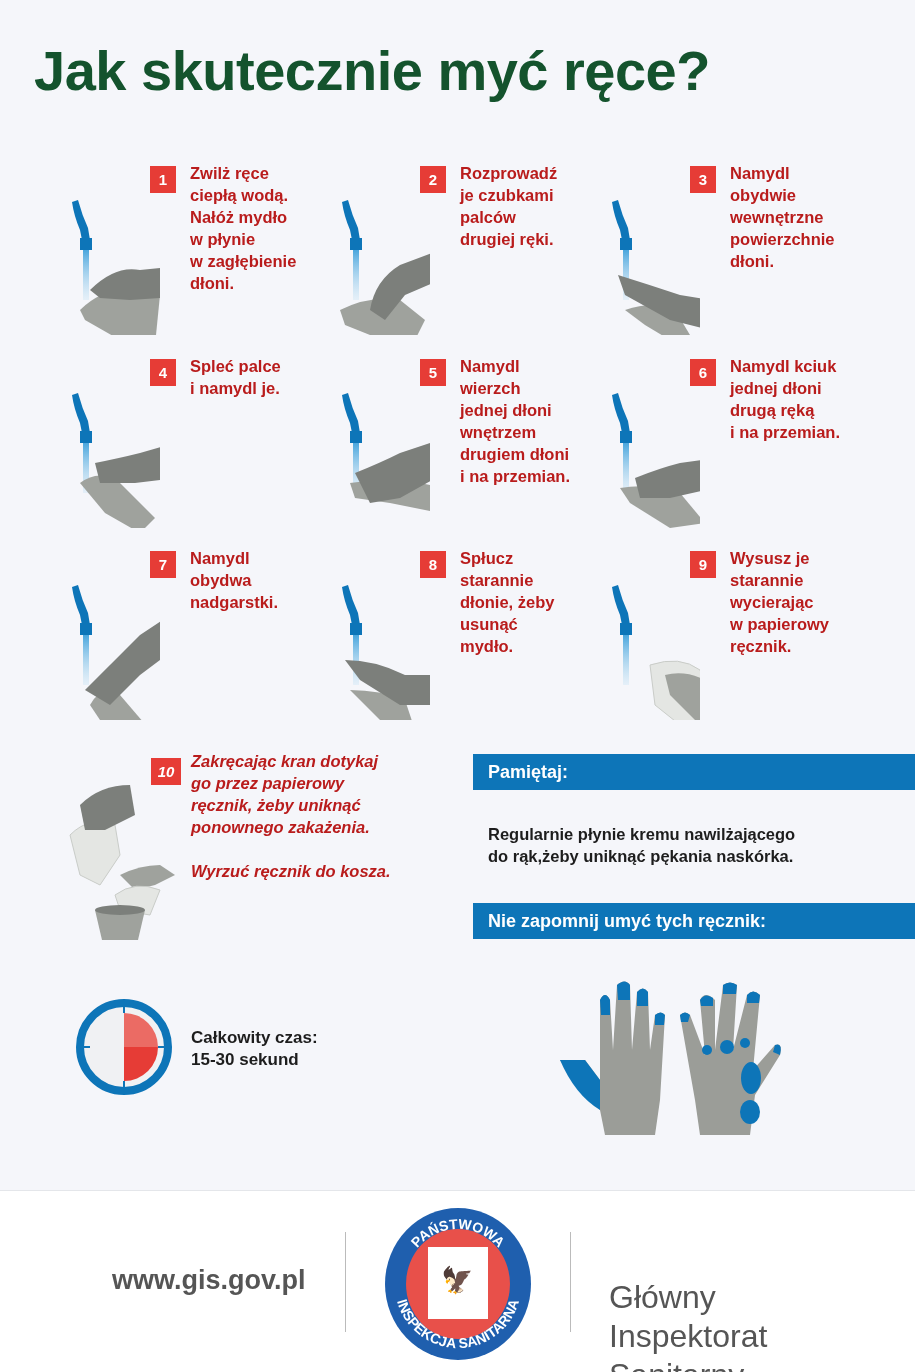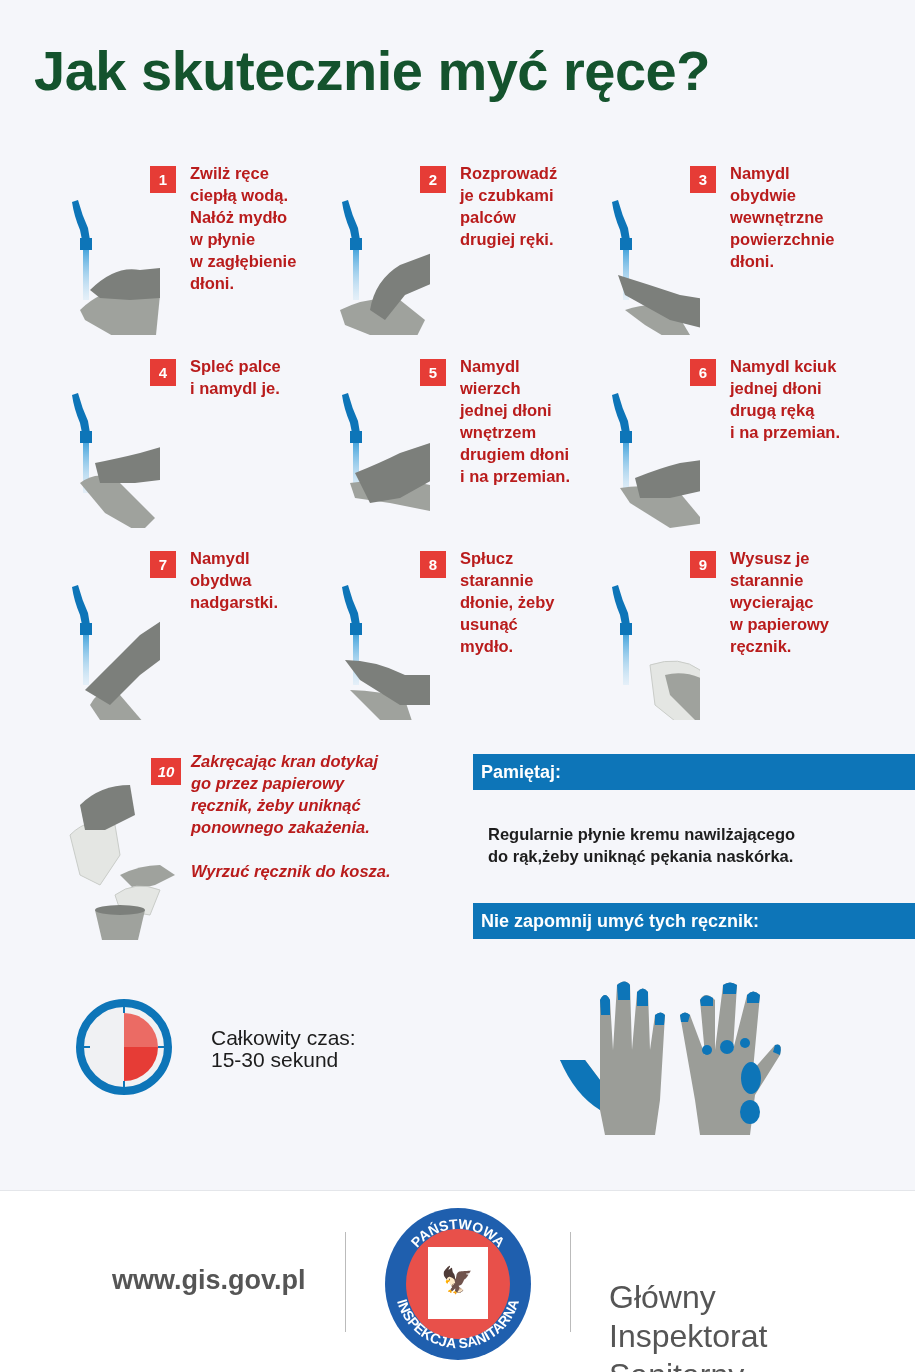--- a/index.html
+++ b/index.html
@@ -3,23 +3,23 @@
 <meta charset="utf-8">
 <style>
   * { box-sizing: border-box; margin: 0; padding: 0; }
   body { width: 915px; height: 1372px; background: #f5f6fa; font-family: "Liberation Sans", sans-serif; position: relative; overflow: hidden; }
   .title { position: absolute; left: 34px; top: 38px; font-size: 56px; font-weight: bold; color: #14532d; letter-spacing: -0.5px; }
   .step { position: absolute; width: 270px; height: 185px; }
   .step .illus { position: absolute; left: 0; top: 20px; width: 100px; height: 165px; }
   .step .num { position: absolute; left: 90px; top: 16px; width: 26px; height: 27px; background: #e63c36; color: #fff; font-weight: bold; font-size: 15px; text-align: center; line-height: 27px; }
   .step .num.wide { width: 30px; }
   .step .txt { position: absolute; left: 130px; top: 12px; font-size: 16.5px; font-weight: bold; color: #b91c1c; line-height: 22px; white-space: pre-line; }
-  .bar { position: absolute; left: 473px; width: 442px; height: 36px; background: #0d75b8; color: #fff; font-weight: bold; font-size: 18px; line-height: 36px; padding-left: 8px; }
+  .bar { position: absolute; left: 473px; width: 442px; height: 36px; background: #0d75b8; color: #fff; font-weight: bold; font-size: 18px; line-height: 36px; padding-left: 15px; }
   .note { position: absolute; left: 488px; top: 823px; font-size: 16.5px; font-weight: bold; color: #1d1d1d; line-height: 22px; white-space: pre-line; }
-  .timer-text { position: absolute; left: 191px; top: 1027px; font-size: 21px; font-weight: normal; color: #1d1d1d; line-height: 22px; white-space: pre-line; margin-left: 20px; }
+  .timer-text { position: absolute; left: 191px; top: 1027px; font-size: 17px; font-weight: bold; color: #1d1d1d; line-height: 22px; white-space: pre-line; }
   .footer { position: absolute; left: 0; top: 1190px; width: 915px; height: 182px; background: #fff; border-top: 1px solid #e4e6ea; }
   .url { position: absolute; left: 112px; top: 1265px; font-size: 27px; color: #555; font-weight: bold; }
   .divider { position: absolute; top: 1232px; width: 1px; height: 100px; background: #bbb; }
   .org { position: absolute; left: 609px; top: 1278px; font-size: 32px; color: #555; line-height: 39px; white-space: pre-line; }
 </style>
 </head>
 <body>
 
 <div class="title">Jak skutecznie myć ręce?</div>
 

